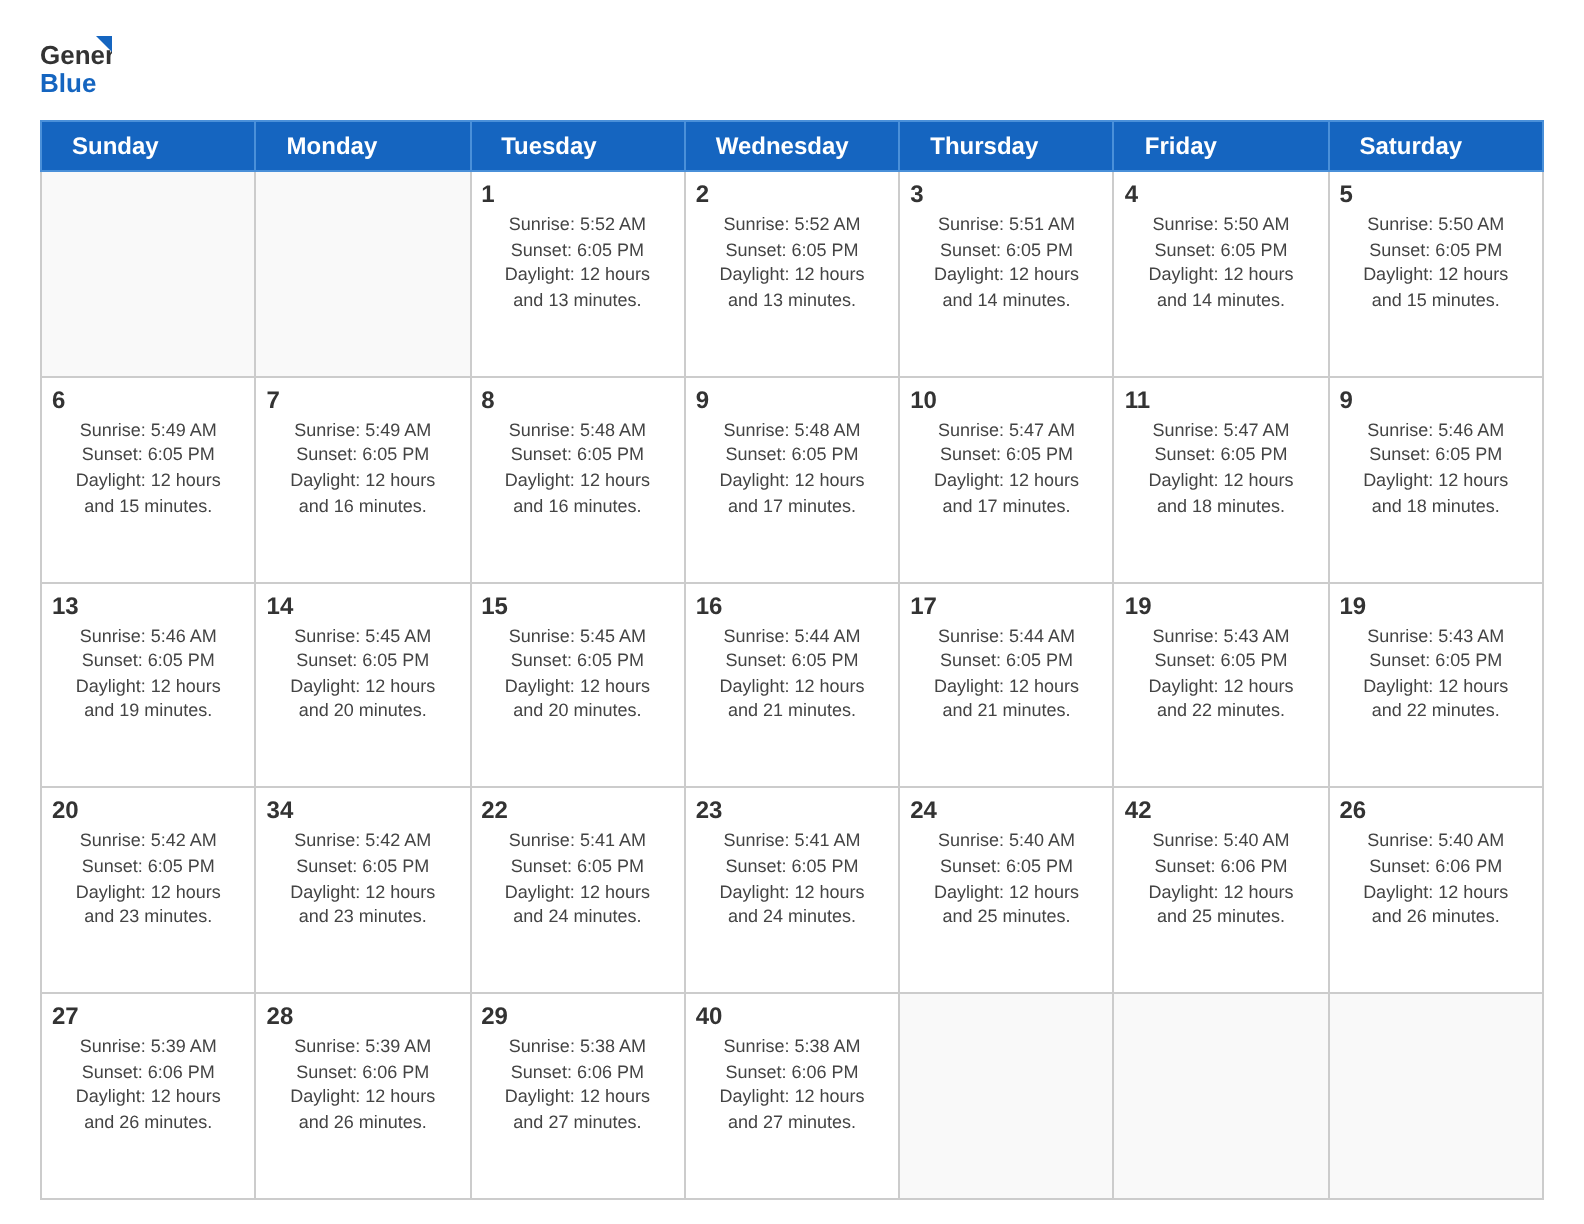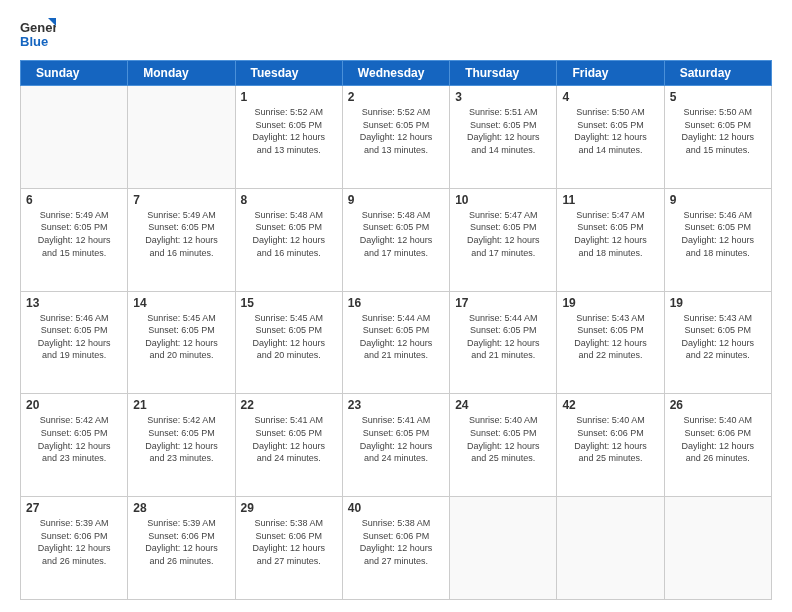--- a/index.html
+++ b/index.html
@@ -260,21 +260,21 @@
         </tr>
         <tr>
           <td>
             <span class="day-num">20</span>
             <div class="cell-info" style="white-space: pre-line;">Sunrise: 5:42 AM
 Sunset: 6:05 PM
 Daylight: 12 hours
 and 23 minutes.</div>
           </td>
           <td>
-            <span class="day-num">21</span>
+            <span class="day-num">34</span>
             <div class="cell-info" style="white-space: pre-line;">Sunrise: 5:42 AM
 Sunset: 6:05 PM
 Daylight: 12 hours
 and 23 minutes.</div>
           </td>
           <td>
             <span class="day-num">22</span>
             <div class="cell-info" style="white-space: pre-line;">Sunrise: 5:41 AM
 Sunset: 6:05 PM
 Daylight: 12 hours

